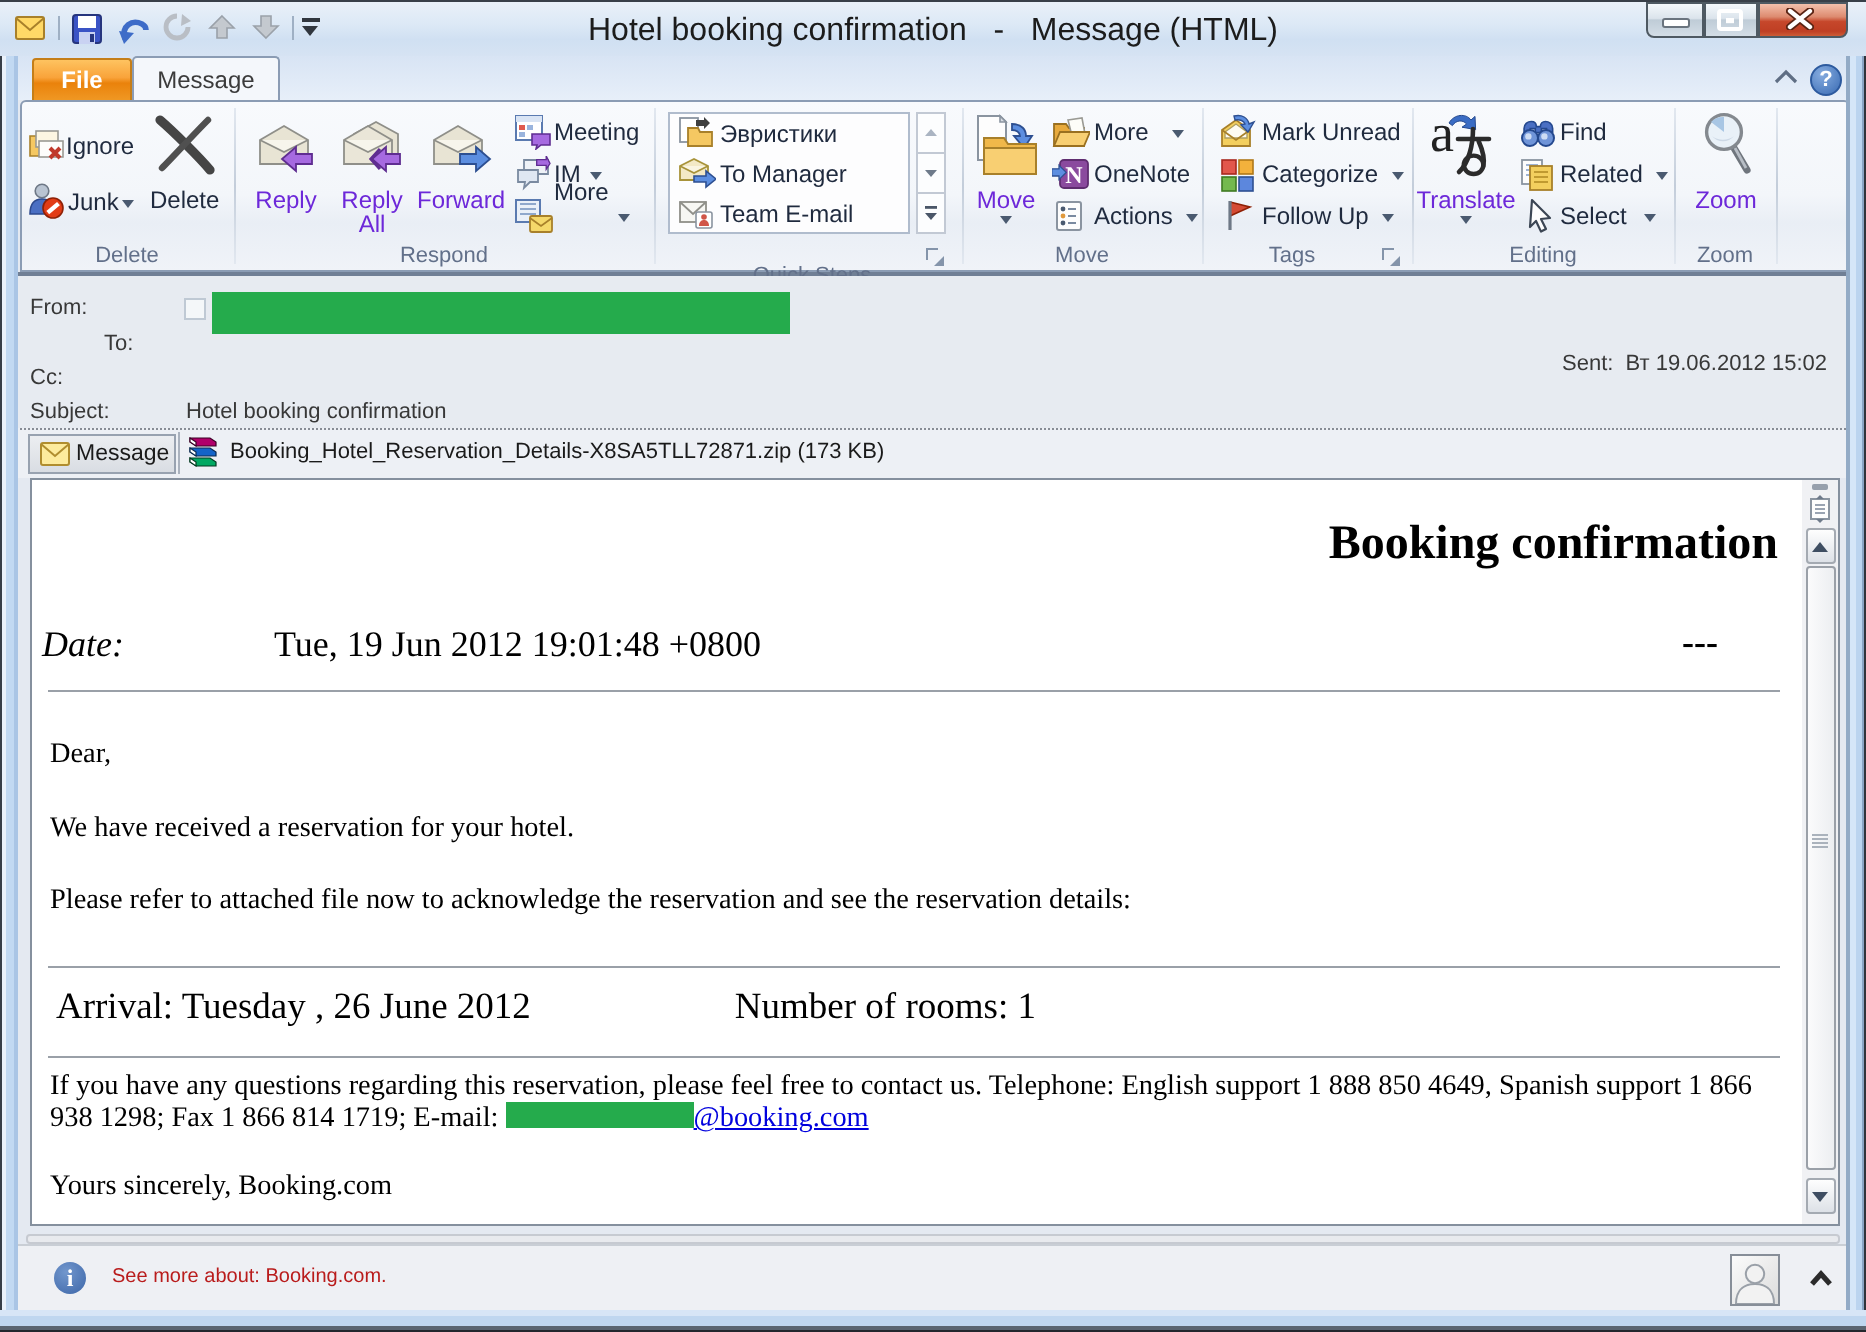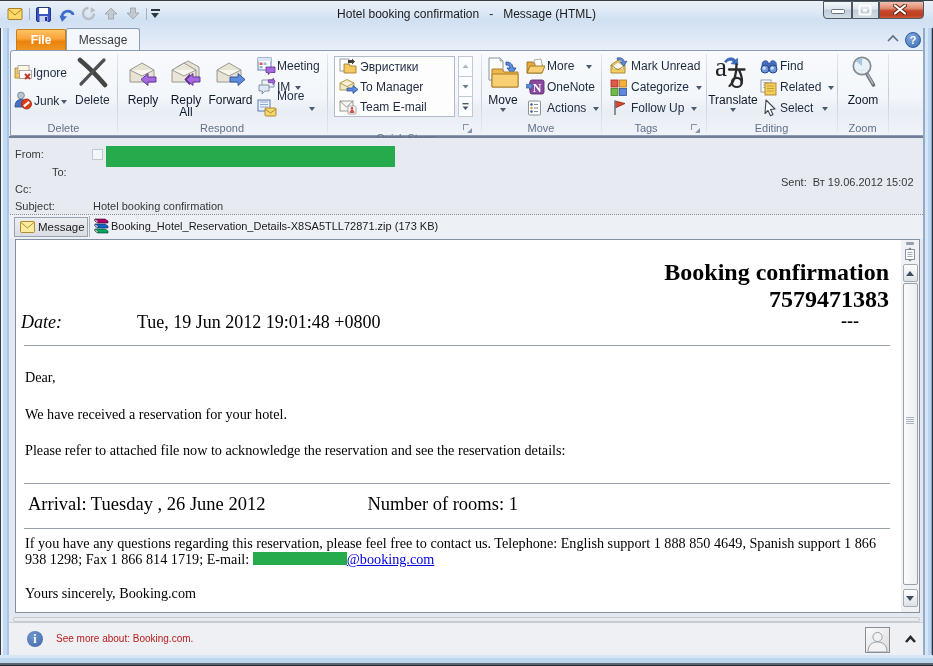--- a/index.html
+++ b/index.html
@@ -1,49 +1,49 @@
 <!DOCTYPE html>
 <html><head><meta charset="utf-8"><style>
 html,body{margin:0;padding:0;}
 body{width:933px;height:666px;overflow:hidden;font-family:"Liberation Sans",sans-serif;}
 #win{position:absolute;left:0;top:0;width:933px;height:666px;background:#e4e9f1;overflow:hidden;}
 .abs{position:absolute;}
 #titlebar{left:0;top:0;width:933px;height:28px;background:linear-gradient(180deg,#e9f0f8 0%,#dde9f6 40%,#d0e0f2 70%,#d6e3f3 100%);border-top:1px solid #383f48;box-sizing:border-box;}
-#title-text{top:7px;left:0;width:933px;text-align:center;font-size:12px;color:#1c1c1c;}
+#title-text{top:7px;left:0;width:933px;text-align:center;font-size:16px;color:#1c1c1c;}
 #winbtns{top:1px;left:823px;width:101px;height:18px;}
 .wbtn{position:absolute;top:0;height:18px;border:1px solid #4e5962;box-sizing:border-box;background:linear-gradient(180deg,#f4f8fb 0%,#dbe4ec 45%,#bfccd7 50%,#d3dde6 100%);}
 #btn-min{left:0;width:29px;border-radius:0 0 0 4px;}
 #btn-max{left:29px;width:27px;}
 #btn-close{left:56px;width:45px;border-radius:0 0 4px 0;background:linear-gradient(180deg,#f3c0ac 0%,#dd8b70 40%,#c6472b 55%,#bf3f24 85%,#cd5c36 100%);}
 #tabrow{left:0;top:28px;width:933px;height:22px;background:linear-gradient(180deg,#d8e4f4,#e7eff9);}
 #tab-file{left:16px;top:29px;width:50px;height:22px;background:linear-gradient(180deg,#fec360 0%,#f9a33a 42%,#ea820b 55%,#f09a26 100%);border:1px solid #c57e18;border-bottom:none;border-radius:2px 2px 0 0;color:#fff;font-weight:bold;font-size:12px;text-align:center;line-height:21px;box-sizing:border-box;}
 #tab-msg{left:66px;top:28px;width:74px;height:23px;background:#f4f7fb;border:1px solid #8b9cb4;border-bottom:none;border-radius:2.5px 2.5px 0 0;color:#3b3b3b;font-size:12px;text-align:center;line-height:22px;box-sizing:border-box;}
 #rib-help{left:905px;top:32px;width:16px;height:16px;border-radius:50%;background:radial-gradient(circle at 35% 30%,#85abdf,#3a6cb4);border:1px solid #2d5a9e;box-sizing:border-box;color:#fff;font-weight:bold;font-size:11px;text-align:center;line-height:14px;}
 #ribbon{left:10px;top:50px;width:915px;height:86px;background:linear-gradient(180deg,#f8fafd 0%,#f3f6fa 55%,#e9eef5 72%,#f0f3f8 100%);border:1px solid #8b9cb4;border-radius:3px 3px 0 0;box-sizing:border-box;}
 #ribbon-bottom{left:0;top:136px;width:933px;height:2px;background:#707f95;}
 .gdiv{position:absolute;top:54px;width:1px;height:78px;background:linear-gradient(180deg,#e2e8f0,#c3cdda 50%,#e2e8f0);}
 .glabel{position:absolute;top:122px;height:12px;font-size:11px;color:#62708a;text-align:center;}
 .launcher{position:absolute;top:124px;width:9px;height:9px;}
 .launcher:before{content:"";position:absolute;left:0;top:0;width:5px;height:5px;border-left:1px solid #8494aa;border-top:1px solid #8494aa;}
 .launcher:after{content:"";position:absolute;right:0;bottom:0;width:0;height:0;border-left:5px solid transparent;border-bottom:5px solid #8494aa;}
 .rtxt{position:absolute;font-size:12px;color:#1f2a3e;white-space:nowrap;}
-.rtxt2{position:absolute;font-size:12px;color:#0f172a;white-space:nowrap;text-align:center;}
+.rtxt2{position:absolute;font-size:12px;color:#6d28d9;white-space:nowrap;text-align:center;}
 .drop{position:absolute;width:0;height:0;border-left:3px solid transparent;border-right:3px solid transparent;border-top:4px solid #4a5a70;}
 #qsbox{left:334px;top:56px;width:121px;height:61px;background:#fdfdfe;border:1px solid #b0bccd;box-sizing:border-box;}
 #qsscroll{left:458px;top:56px;width:15px;height:61px;}
 .qsbtn{position:absolute;left:0;width:15px;height:21px;background:#fcfdfe;border:1px solid #c2c9d4;box-sizing:border-box;}
 #header{left:1px;top:138px;width:922px;height:76px;background:#e7ebf1;}
 .hlbl{position:absolute;left:15px;font-size:11px;color:#383838;}
 .hval{position:absolute;left:93px;font-size:11px;color:#383838;}
 #greenbar{left:106px;top:146px;width:289px;height:21px;background:#25ab4c;}
 #fromchk{left:92px;top:149px;width:9px;height:9px;background:#f4f7f9;border:1px solid #bfc9d4;}
 #sent{top:148px;left:781px;font-size:11px;color:#383838;margin-top:28px;}
 #attachrow{left:1px;top:214px;width:922px;height:25px;background:#edf0f5;border-top:1px dotted #878c95;box-sizing:border-box;}
 #msgbtn{left:14px;top:217px;width:74px;height:20px;background:linear-gradient(180deg,#eceef1,#d9dde3);border:1px solid #98a2b0;box-sizing:border-box;font-size:11.5px;color:#1a1a1a;}
-#attname{left:111px;top:220px;font-size:11px;color:#1a1a1a;}
+#attname{left:95px;top:220px;font-size:11px;color:#1a1a1a;padding-left:20px;}
 #attsep{left:89px;top:216px;width:1px;height:21px;background:#aab2be;}
 #bodybox{left:15px;top:239px;width:905px;height:374px;background:#fff;border:1px solid #85909e;box-sizing:border-box;}
 #bodyscroll{left:901px;top:240px;width:18px;height:372px;background:#f0f1f4;}
 .serif{font-family:"Liberation Serif",serif;}
 #bc1{top:259px;left:0;width:889px;font-size:24px;font-weight:bold;text-align:right;}
 #bc2{top:286px;left:0;width:889px;font-size:24px;font-weight:bold;text-align:right;}
 #daterow{top:312px;left:21px;font-size:18px;}
 #dashes{top:311px;left:841px;font-size:18px;font-weight:bold;}
 .hr{position:absolute;left:24px;width:866px;height:1px;background:#9aa0a8;}
 .para{position:absolute;left:25px;font-size:14.2px;color:#000;}
@@ -377,21 +377,20 @@
     <path d="M3 7 L13 7 L16 9 L16 11 L6 11 L3 9 Z" fill="#1464c8" stroke="#0a2a50" stroke-width="0.6"></path>
     <path d="M3 7 L6 9 L6 11 L3 9 Z" fill="#fff" stroke="#0a2a50" stroke-width="0.6"></path>
     <path d="M3 12 L13 12 L16 14 L16 16 L6 16 L3 14 Z" fill="#00a862" stroke="#003a20" stroke-width="0.6"></path>
     <path d="M3 12 L6 14 L6 16 L3 14 Z" fill="#fff" stroke="#003a20" stroke-width="0.6"></path>
   </svg>
   <div class="abs" id="attname">Booking_Hotel_Reservation_Details-X8SA5TLL72871.zip (173 KB)</div>
 
   <div class="abs" id="bodybox"></div>
   <div class="abs" id="bodyscroll"></div>
   <div class="abs serif" id="bc1">Booking confirmation</div>
-  <div class="abs serif" id="bc2">7579471383</div>
   <div class="abs serif" id="daterow"><i>Date:</i><span style="display:inline-block;width:75px;"></span>Tue, 19 Jun 2012 19:01:48 +0800</div>
   <div class="abs serif" id="dashes">---</div>
   <div class="hr" style="top:345px;"></div>
   <div class="para serif" style="top:369px;">Dear,</div>
   <div class="para serif" style="top:406px;">We have received a reservation for your hotel.</div>
   <div class="para serif" style="top:442px;">Please refer to attached file now to acknowledge the reservation and see the reservation details:</div>
   <div class="hr" style="top:483px;"></div>
   <div class="abs serif" id="arrival">Arrival: Tuesday , 26 June 2012<span style="display:inline-block;width:102px;"></span>Number of rooms: 1</div>
   <div class="hr" style="top:528px;"></div>
   <div class="abs serif" id="questions">If you have any questions regarding this reservation, please feel free to contact us. Telephone: English support 1 888 850 4649, Spanish support 1 866<br>938 1298; Fax 1 866 814 1719; E-mail: <span id="qgreen"></span><a class="blue"><u>@booking.com</u></a></div>

